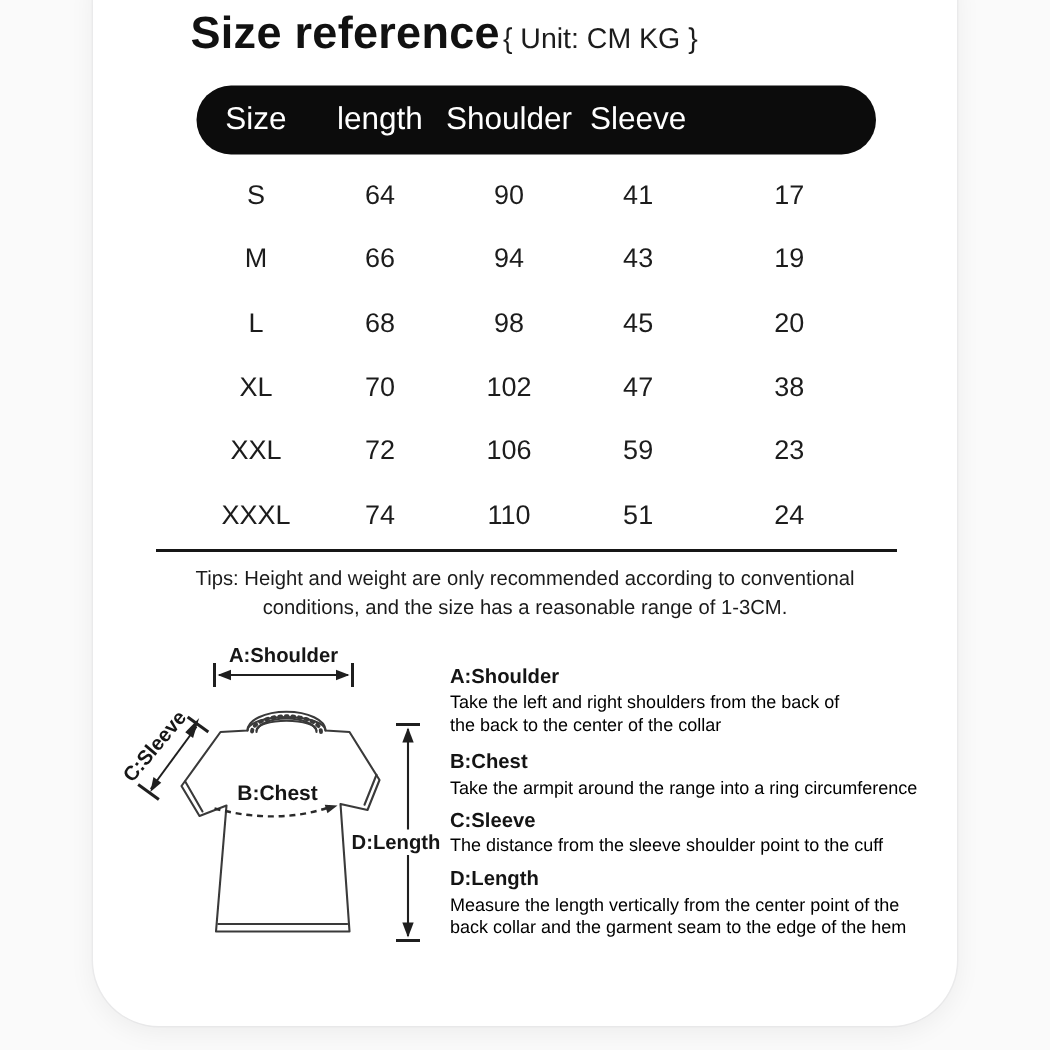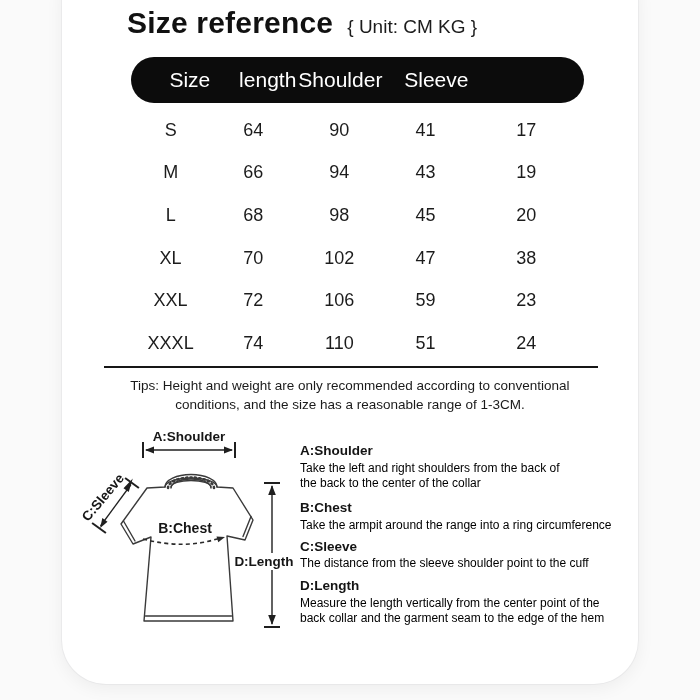--- a/index.html
+++ b/index.html
@@ -10,31 +10,31 @@
     color:#1a1a1a;
     -webkit-font-smoothing:antialiased;
   }
   .stage{position:relative;width:700px;height:700px;overflow:hidden;background:#fafafa;}
   .card{
     position:absolute;left:62px;top:-44px;width:576px;height:728px;
     background:#ffffff;border-radius:44px;
     box-shadow:0 4px 18px rgba(0,0,0,0.06), 0 0 0 1px #f1f1f2;
   }
   
-  .title-row{position:absolute;left:127px;top:6px;display:flex;align-items:baseline;gap:14px;}
+  .title-row{position:absolute;left:127px;top:6px;display:flex;align-items:baseline;gap:2px;}
   .title{font-size:30px;font-weight:700;letter-spacing:.2px;color:#111;}
   .unit-note{font-size:19px;font-weight:400;color:#1c1c1c;}
   
   .tbl{position:absolute;left:131px;top:57px;width:453px;}
   .tbl-head{
     height:46px;background:#0c0c0c;border-radius:24px;
     display:grid;grid-template-columns:17.5% 19% 19% 19% 25.5%;
     align-items:center;color:#fff;font-size:21px;
   }
-  .tbl-head span{text-align:right;}
+  .tbl-head span{text-align:center;}
   .tbl-body{position:absolute;left:0;top:52px;width:453px;}
   .tbl-row{
     height:42.6px;display:grid;grid-template-columns:17.5% 19% 19% 19% 25.5%;
     align-items:center;font-size:18px;color:#1c1c1c;
   }
   .tbl-row span{text-align:center;}
   
   .rule{position:absolute;left:104px;top:366px;width:494px;height:2px;background:#161616;}
   .tips{
     position:absolute;left:100px;top:377px;width:500px;

